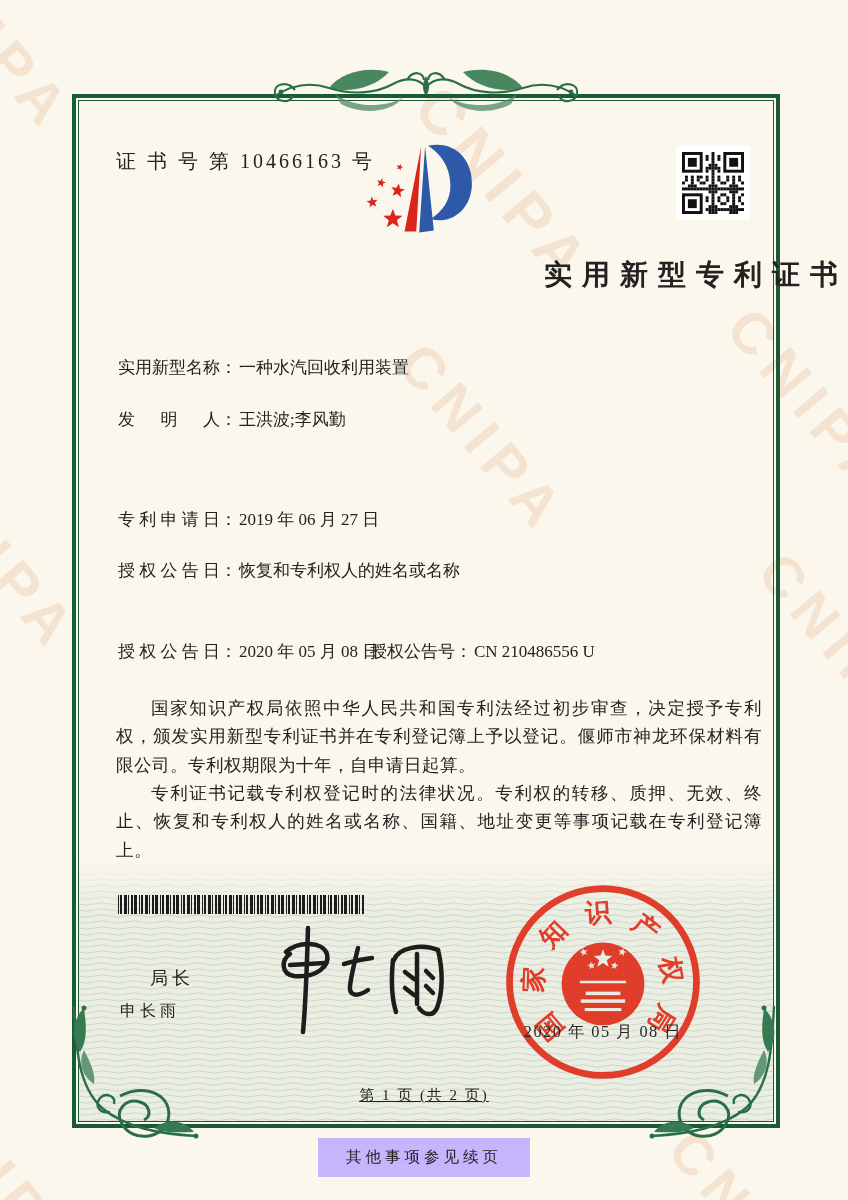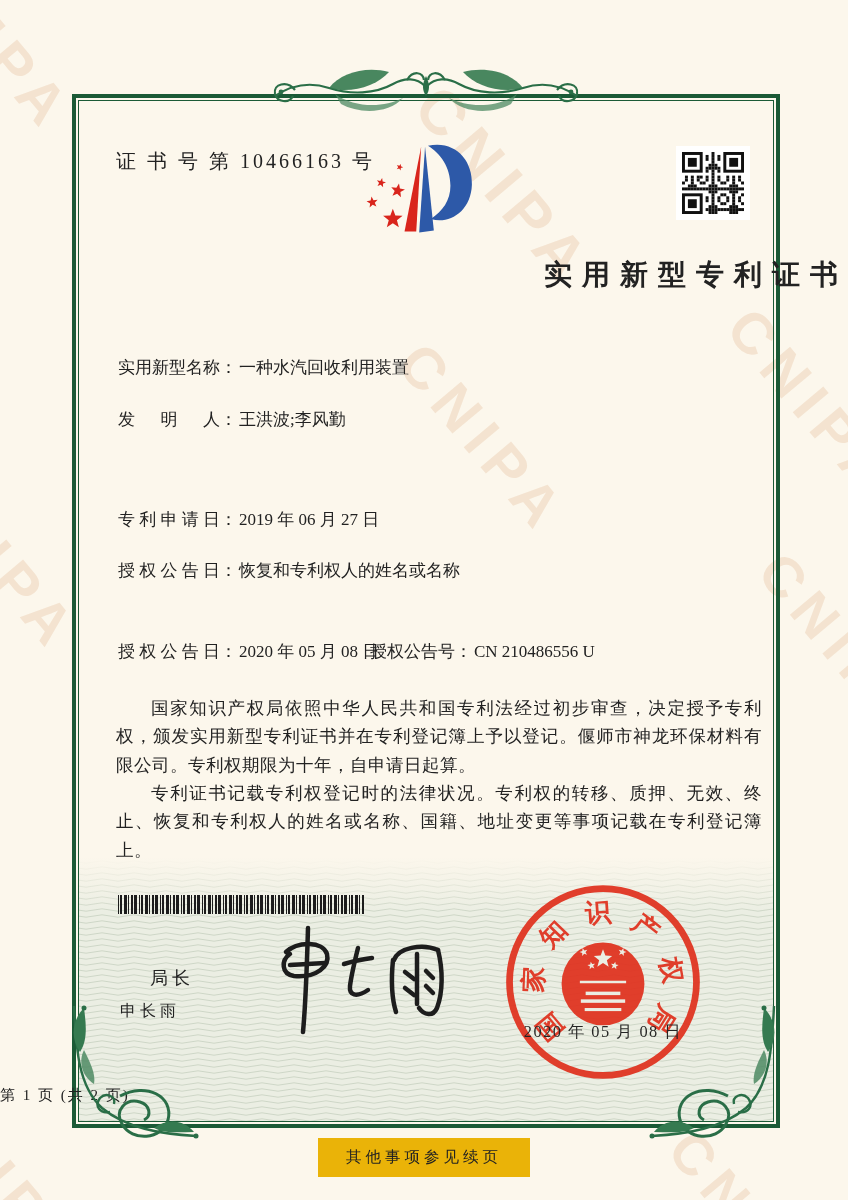--- a/index.html
+++ b/index.html
@@ -50,24 +50,24 @@
   .body-text{position:absolute;left:116px;top:694px;width:646px;z-index:2;
              font-size:17.5px;line-height:1.62;letter-spacing:.5px;text-align:justify;}
   .body-text p{margin:0;text-indent:2em;}
   .barcode{position:absolute;left:118px;top:895px;z-index:2;}
   .director{position:absolute;left:122px;top:966px;z-index:2;
             font-family:"Liberation Sans","DejaVu Sans",sans-serif;font-size:18px;letter-spacing:4px;margin-left:28px;}
   .director-name{position:absolute;left:120px;top:1001px;z-index:2;
             font-family:"Liberation Sans","DejaVu Sans",sans-serif;font-size:16px;letter-spacing:4px;}
   .sig{position:absolute;left:246px;top:920px;z-index:2;}
   .seal{position:absolute;left:497px;top:876px;z-index:4;opacity:.93;}
-  .page-info{position:absolute;left:0;right:0;top:1086px;text-align:left;
-             font-size:15px;letter-spacing:2px;z-index:2;}
+  .page-info{position:absolute;left:0;right:0;top:1086px;text-align:center;
+             font-size:15px;letter-spacing:2px;z-index:2;text-decoration:underline;}
   .note-box{position:absolute;left:50%;top:1138px;transform:translateX(-50%);
-            background:#eab308;padding:9px 28px;z-index:2;}
+            background:#c4b5fd;padding:9px 28px;z-index:2;}
   .note-box span{font-size:15.5px;letter-spacing:4px;}
 </style>
 </head>
 <body>
 
 <div class="page">
 
   <span class="wm wm1">CNIPA</span>
   <span class="wm wm2">CNIPA</span>
   <span class="wm wm3">CNIPA</span>

